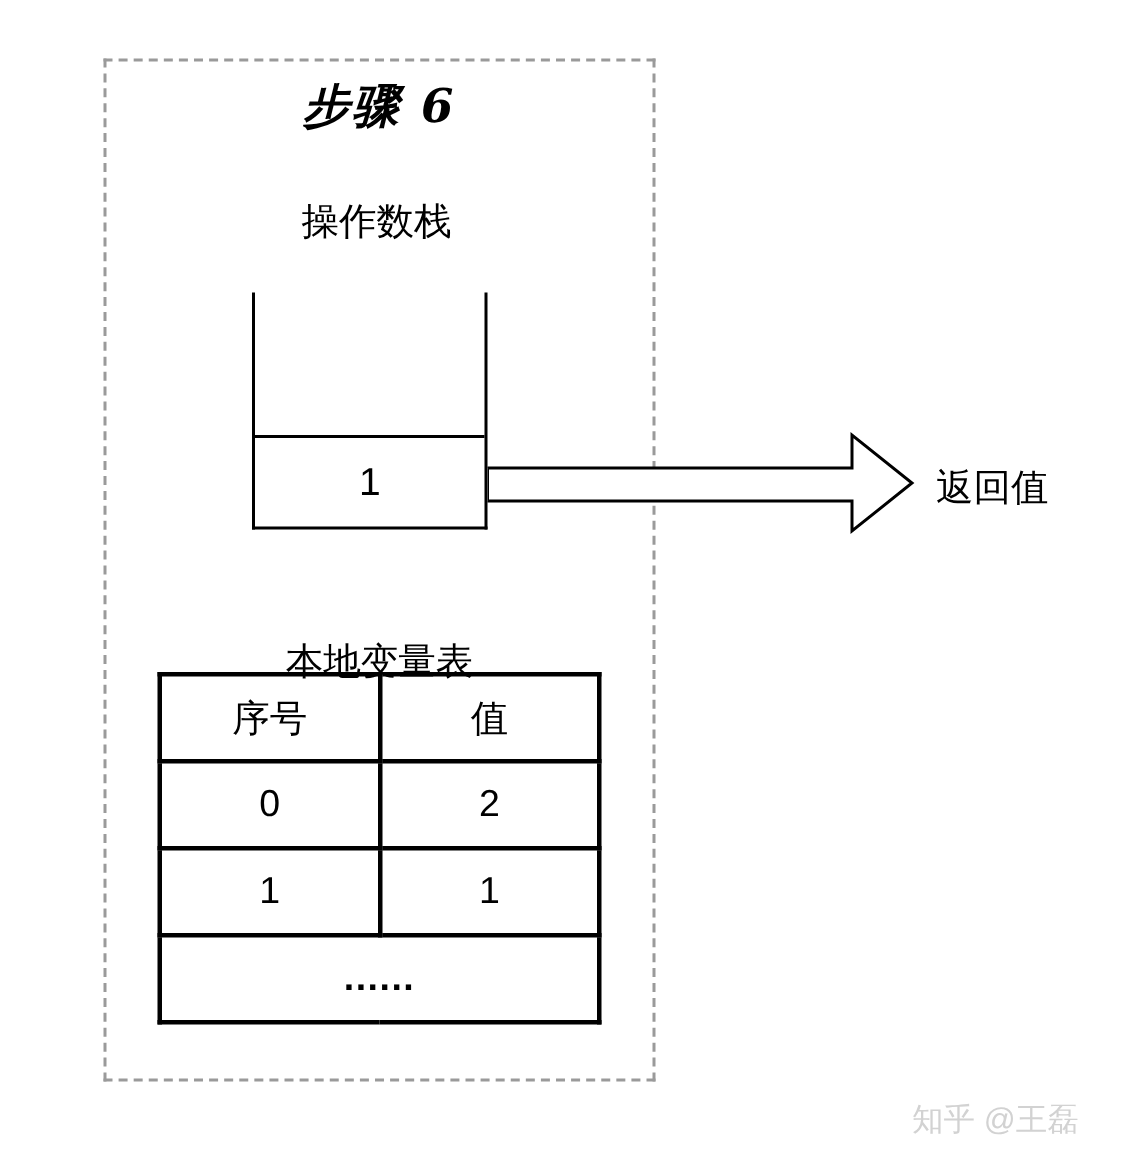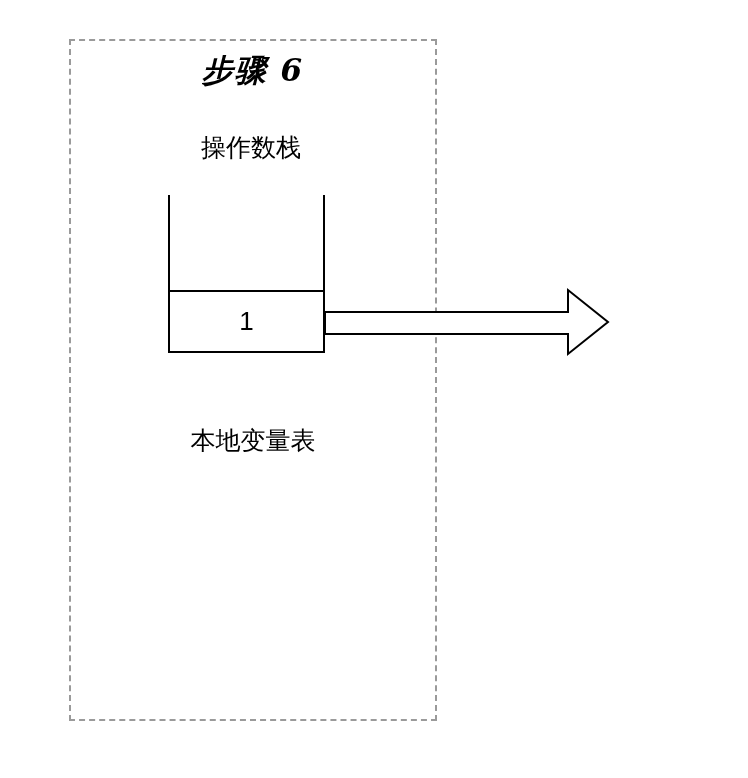--- a/index.html
+++ b/index.html
@@ -134,18 +134,39 @@
   <div class="stack-label">操作数栈</div>
 
   <div class="operand-stack">
     <div class="stack-cell">1</div>
   </div>
 
   <svg class="return-arrow-svg" viewBox="0 0 290 78" xmlns="http://www.w3.org/2000/svg">
     <polygon points="0,28 243,28 243,6 283,38 243,70 243,50 0,50" fill="#ffffff" stroke="#000000" stroke-width="2" stroke-linejoin="miter"></polygon>
   </svg>
 
+  <div class="return-label">返回值</div>
 
   <div class="table-label">本地变量表</div>
 
+  <table class="var-table">
+    <tbody>
+      <tr>
+        <td>序号</td>
+        <td>值</td>
+      </tr>
+      <tr>
+        <td>0</td>
+        <td>2</td>
+      </tr>
+      <tr>
+        <td>1</td>
+        <td>1</td>
+      </tr>
+      <tr>
+        <td class="ellipsis-cell" colspan="2">......</td>
+      </tr>
+    </tbody>
+  </table>
 
+  <div class="watermark">知乎 @王磊</div>
 
 </div>
 
 </body></html>

